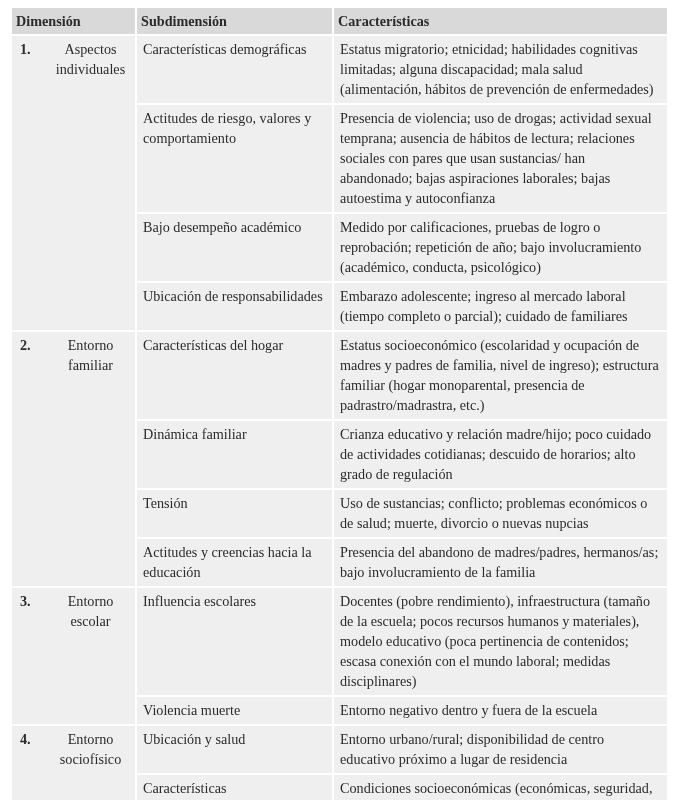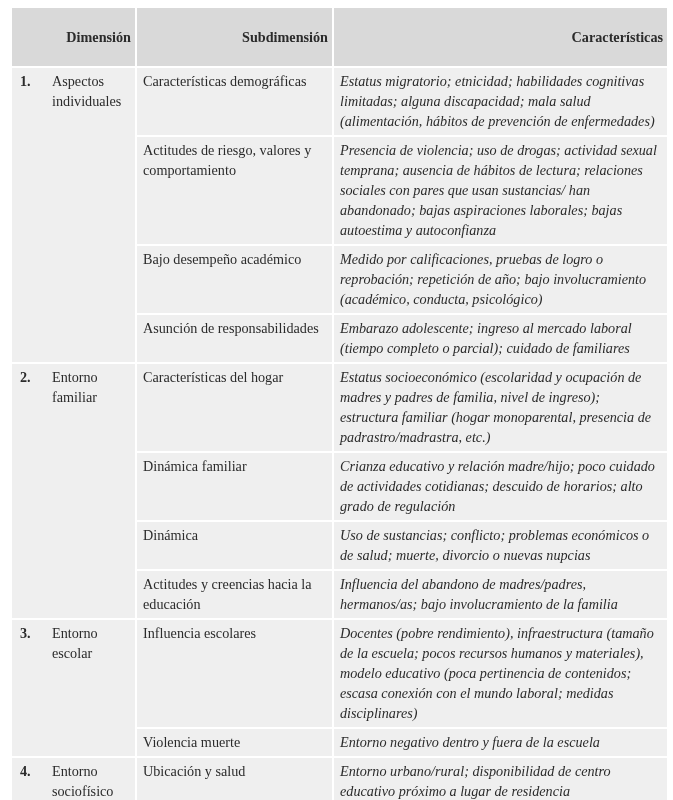--- a/index.html
+++ b/index.html
@@ -23,50 +23,51 @@
     table-layout: fixed;
     font-size: 14.2px;
     line-height: 20px;
   }
   col.c1 { width: 124px; }
   col.c2 { width: 197px; }
   col.c3 { width: 334px; }
   th {
     background: #d9d9d9;
     font-weight: bold;
-    text-align: right;
+    text-align: left;
     height: 26px;
-    padding: 16px 4px;
+    padding: 0 4px;
     border-right: 2px solid #ffffff;
     border-bottom: 2px solid #ffffff;
     font-size: 14.2px;
   }
   th:last-child { border-right: none; }
   td {
     background: #efefef;
     vertical-align: top;
     padding: 3px 6px 4px 6px;
     border-right: 2px solid #ffffff;
     border-bottom: 2px solid #ffffff;
   }
-  td:last-child { border-right: none; font-style: italic; }
+  td:last-child { border-right: none; }
   tr.last td { border-bottom: none; }
   td.dim {
     padding-left: 8px;
   }
   .dim-wrap {
     display: flex;
   }
   .dim-num {
     font-weight: bold;
     width: 32px;
     flex: none;
   }
   .dim-label {
     flex: 1;
+    text-align: center;
   }
 </style>
 </head>
 <body>
 
 <table class="main">
   <colgroup>
     <col class="c1">
       <col class="c2">
       <col class="c3">
@@ -92,45 +93,45 @@
     </tr>
     <tr>
       <td>Actitudes de riesgo, valores y comportamiento</td>
       <td>Presencia de violencia; uso de drogas; actividad sexual temprana; ausencia de hábitos de lectura; relaciones sociales con pares que usan sustancias/ han abandonado; bajas aspiraciones laborales; bajas autoestima y autoconfianza</td>
     </tr>
     <tr>
       <td>Bajo desempeño académico</td>
       <td>Medido por calificaciones, pruebas de logro o reprobación; repetición de año; bajo involucramiento (académico, conducta, psicológico)</td>
     </tr>
     <tr>
-      <td>Asunción de responsabilidades</td>
+      <td>Ubicación de responsabilidades</td>
       <td>Embarazo adolescente; ingreso al mercado laboral (tiempo completo o parcial); cuidado de familiares</td>
     </tr>
 
     <tr>
       <td class="dim" rowspan="4">
         <div class="dim-wrap">
           <span class="dim-num">2.</span>
           <span class="dim-label">Entorno familiar</span>
         </div>
       </td>
       <td>Características del hogar</td>
       <td>Estatus socioeconómico (escolaridad y ocupación de madres y padres de familia, nivel de ingreso); estructura familiar (hogar monoparental, presencia de padrastro/madrastra, etc.)</td>
     </tr>
     <tr>
       <td>Dinámica familiar</td>
       <td>Crianza educativo y relación madre/hijo; poco cuidado de actividades cotidianas; descuido de horarios; alto grado de regulación</td>
     </tr>
     <tr>
-      <td>Dinámica</td>
+      <td>Tensión</td>
       <td>Uso de sustancias; conflicto; problemas económicos o de salud; muerte, divorcio o nuevas nupcias</td>
     </tr>
     <tr>
       <td>Actitudes y creencias hacia la educación</td>
-      <td>Influencia del abandono de madres/padres, hermanos/as; bajo involucramiento de la familia</td>
+      <td>Presencia del abandono de madres/padres, hermanos/as; bajo involucramiento de la familia</td>
     </tr>
 
     <tr>
       <td class="dim" rowspan="2">
         <div class="dim-wrap">
           <span class="dim-num">3.</span>
           <span class="dim-label">Entorno escolar</span>
         </div>
       </td>
       <td>Influencia escolares</td>

